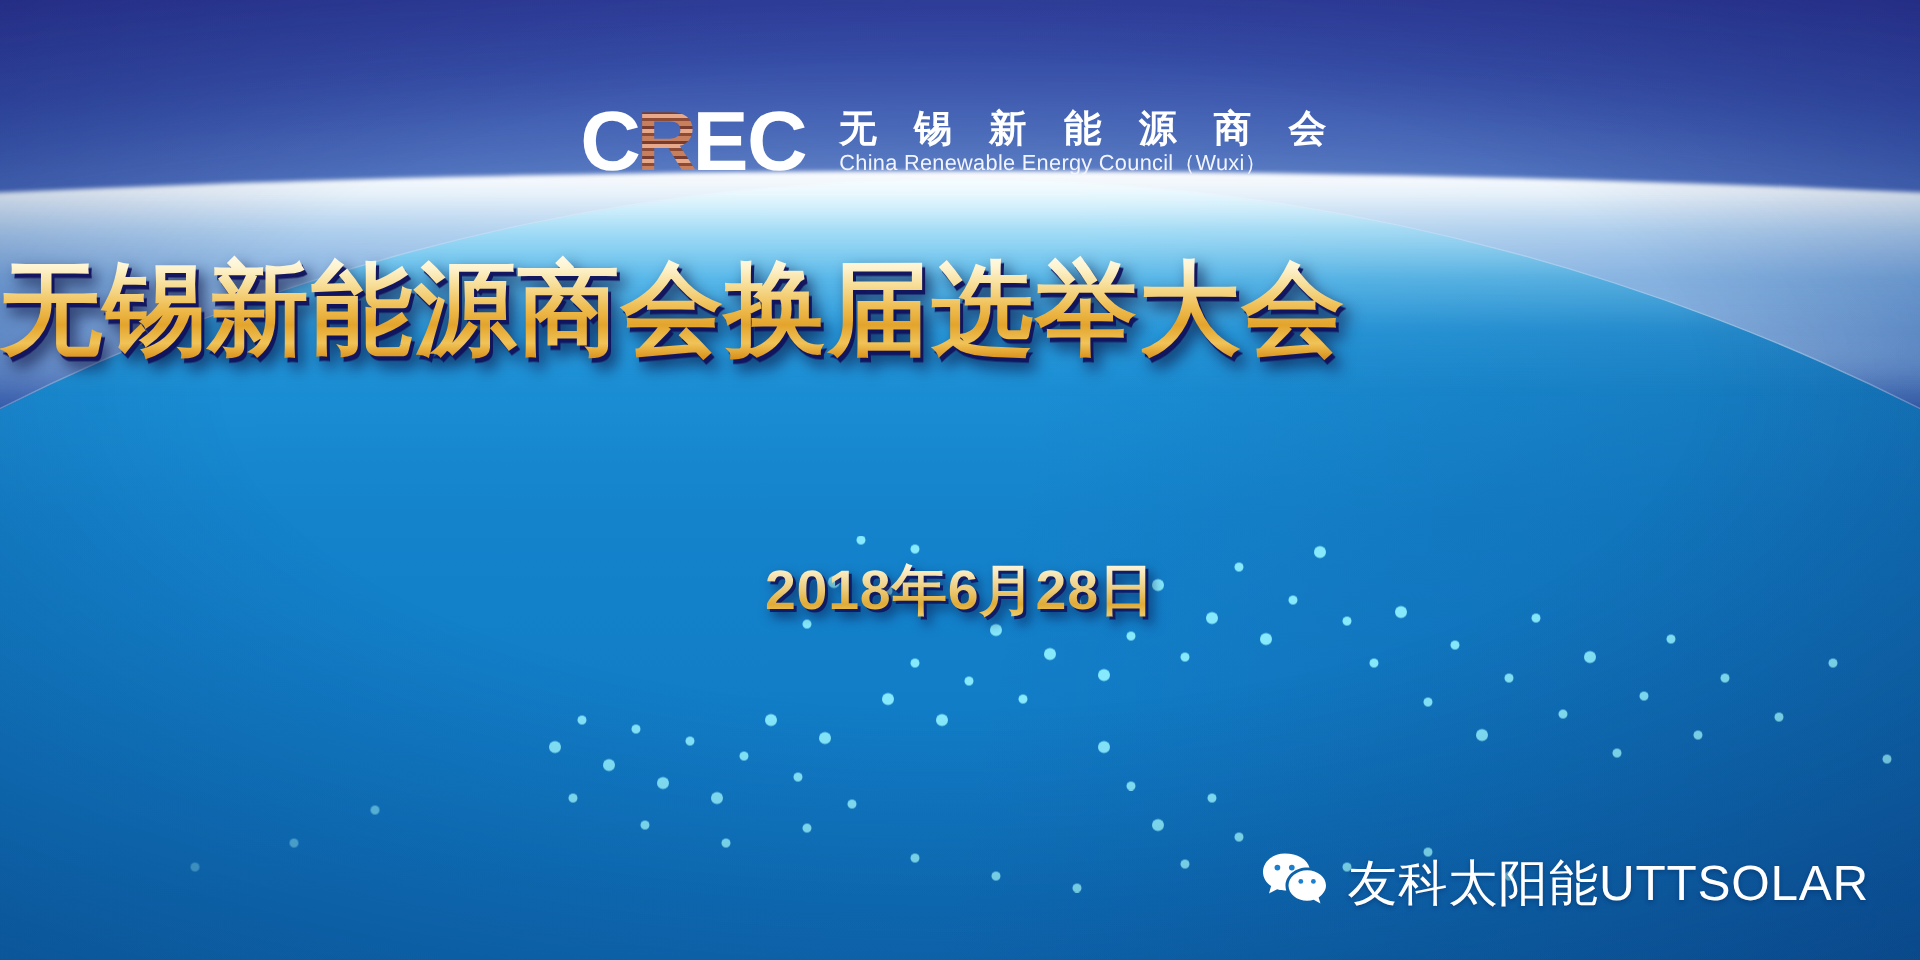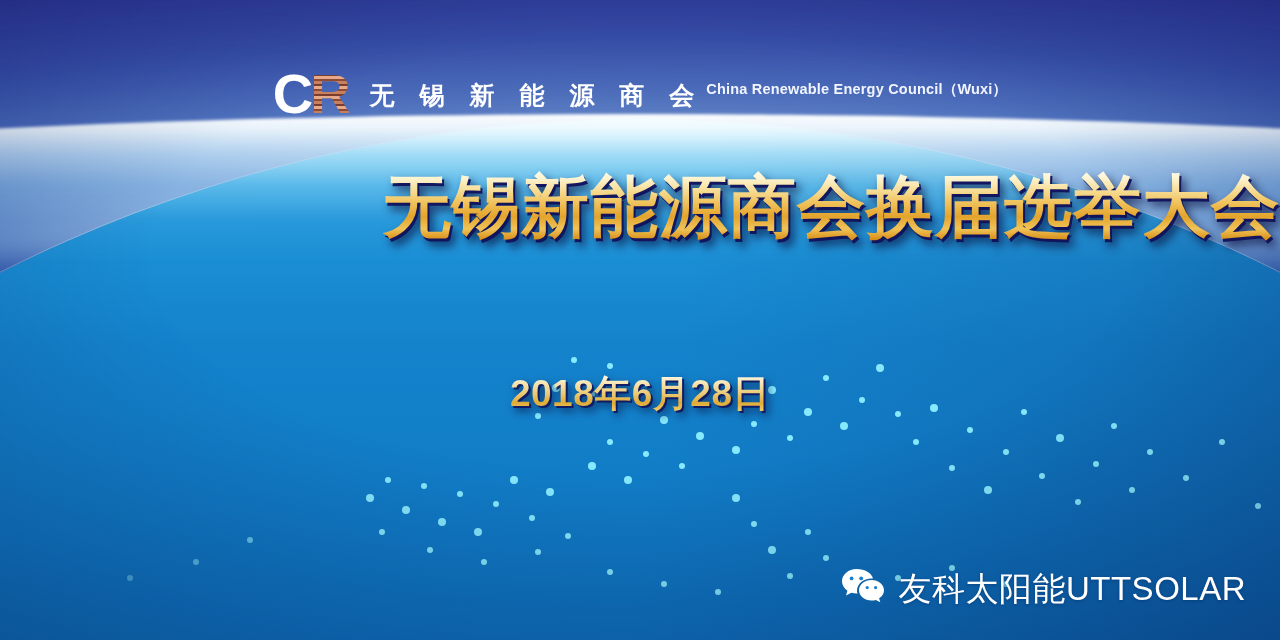--- a/index.html
+++ b/index.html
@@ -125,34 +125,34 @@
   .crec .r-striped{
     position:relative; color:transparent;
     background-image:repeating-linear-gradient(to bottom,
       #e8a98a 0px, #e8a98a 3px,
       #8d4a35 3px, #8d4a35 5px,
       #c87f5e 5px, #c87f5e 8px,
       #7a3c2c 8px, #7a3c2c 10px);
     -webkit-background-clip:text; background-clip:text;
     margin:0 -2px;
   }
-  .org-block{ display:flex; flex-direction:row; gap:3px; padding-top:2px; }
+  .org-block{ display:flex; flex-direction:column; gap:3px; padding-top:2px; }
   .org-cn{
     color:#ffffff; font-size:25px; font-weight:bold;
     letter-spacing:9px; line-height:1.05;
   }
   .org-en{
-    color:#f2f5ff; font-size:14.5px; font-weight:bold;
+    color:#f2f5ff; font-size:14.5px; font-weight:normal;
     letter-spacing:.2px; line-height:1.05; white-space:nowrap;
   }
 
   
   .titles{
     position:absolute; left:0; right:0; top:168px;
-    display:flex; flex-direction:column; align-items:flex-end; gap:6px;
+    display:flex; flex-direction:column; align-items:flex-start; gap:6px;
   }
   .title-line{
     font-size:68px; font-weight:bold; line-height:1.12;
     letter-spacing:1px; white-space:nowrap;
     background-image:linear-gradient(to bottom,
        #fffdf2 0%,
        #fdf3cf 14%,
        #f7dc93 30%,
        #eebb4e 50%,
        #e3a42c 64%,
@@ -376,20 +376,21 @@
     </div>
     <div class="earth-rim"></div>
   </div>
 
   <div class="sky-vignette"></div>
 
   <div class="logo-row">
     <div class="crec">
       <span class="ltr">C</span>
       <span class="r-striped">R</span>
+      <span class="ltr">EC</span>
     </div>
     <div class="org-block">
       <div class="org-cn">无 锡 新 能 源 商 会</div>
       <div class="org-en">China Renewable Energy Council（Wuxi）</div>
     </div>
   </div>
 
   <div class="titles">
     <div class="title-line">无锡新能源商会换届选举大会</div>
   </div>

